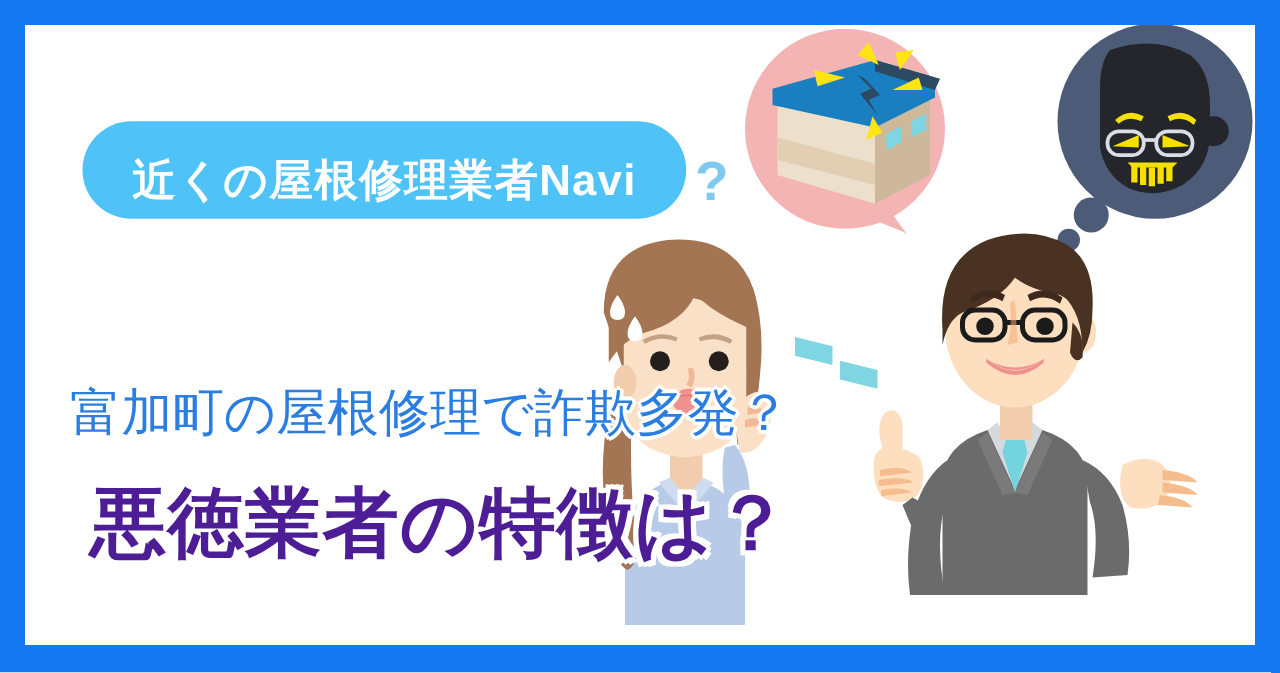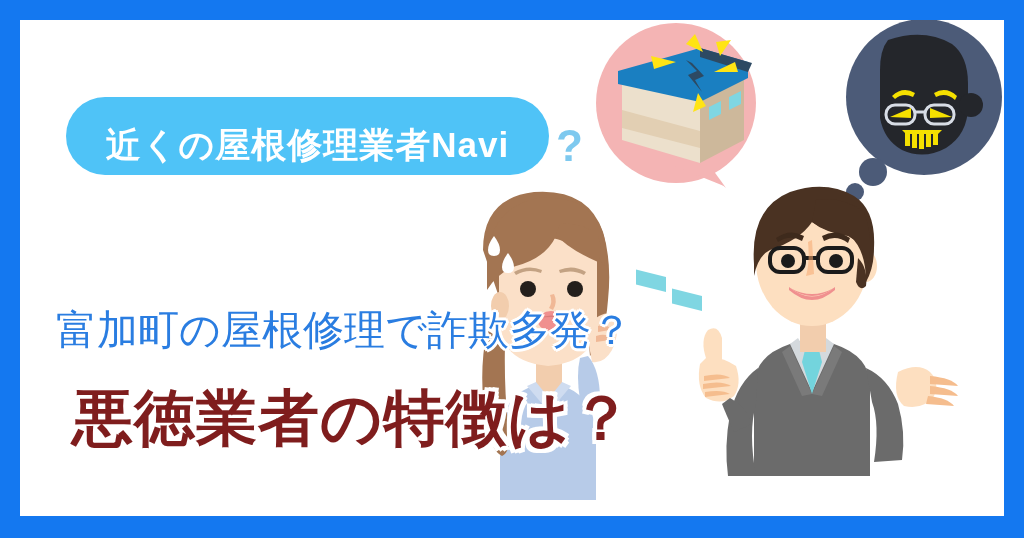--- a/index.html
+++ b/index.html
@@ -77,21 +77,21 @@
       2px 2px 0 #fff, -2px 2px 0 #fff, 2px -2px 0 #fff, -2px -2px 0 #fff,
       3px 0 0 #fff, -3px 0 0 #fff, 0 3px 0 #fff, 0 -3px 0 #fff;
     line-height: 1;
   }
   .headline-main {
     position: absolute;
     left: 52px;
     top: 368px;
     font-size: 61px;
     font-weight: bold;
-    color: #7f1d1d;
+    color: #4c1d95;
     letter-spacing: 1px;
     white-space: nowrap;
     z-index: 45;
     text-shadow:
       3px 0 0 #fff, -3px 0 0 #fff, 0 3px 0 #fff, 0 -3px 0 #fff,
       3px 3px 0 #fff, -3px 3px 0 #fff, 3px -3px 0 #fff, -3px -3px 0 #fff,
       4px 0 0 #fff, -4px 0 0 #fff, 0 4px 0 #fff, 0 -4px 0 #fff,
       4px 4px 0 #fff, -4px 4px 0 #fff, 4px -4px 0 #fff, -4px -4px 0 #fff;
     line-height: 1;
   }

